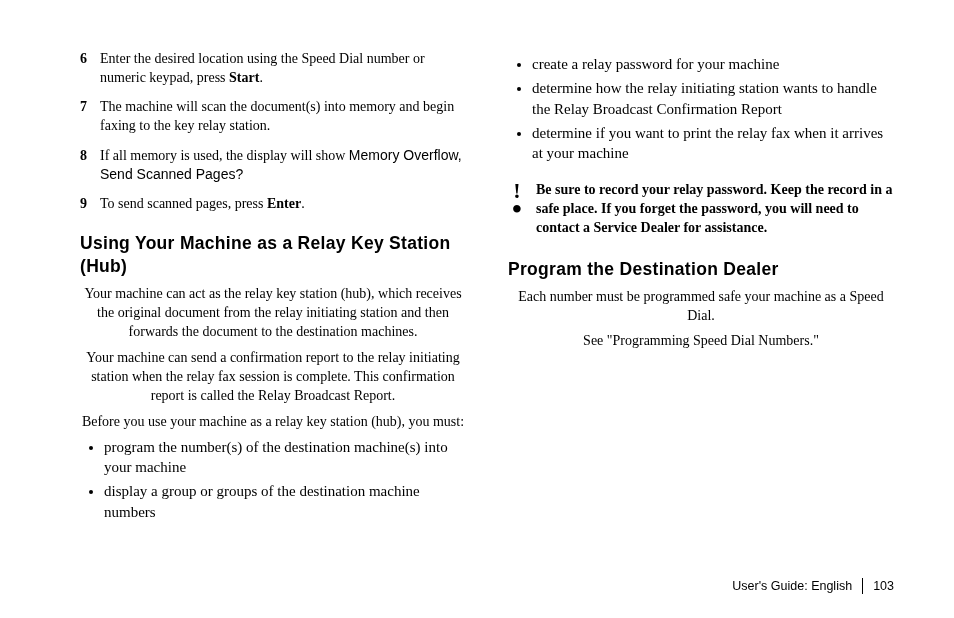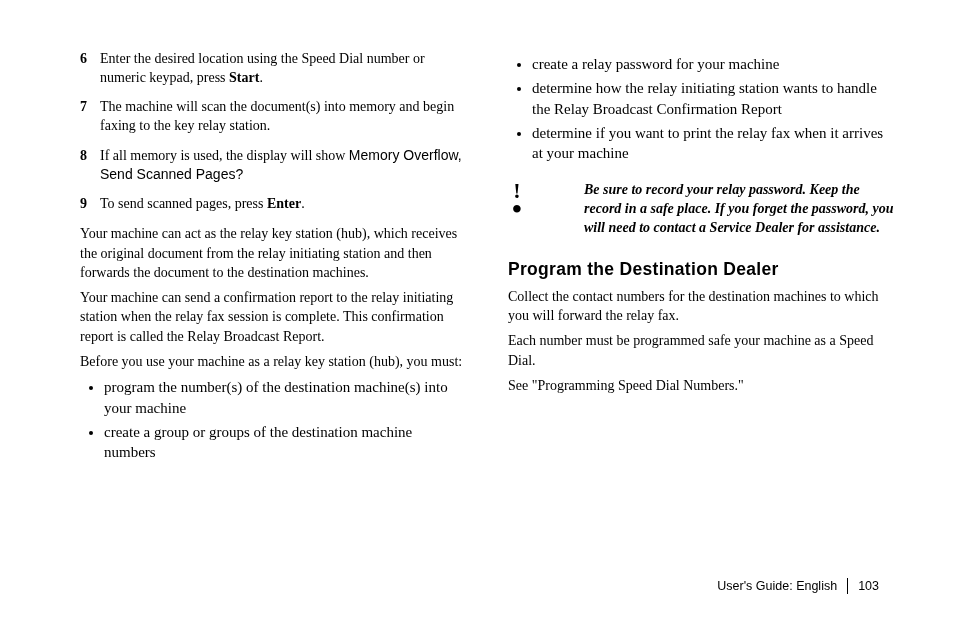--- a/index.html
+++ b/index.html
@@ -54,20 +54,21 @@
     font-weight: 700;
     font-size: 17.5px;
     line-height: 1.3;
     margin: 18px 0 6px 0;
     letter-spacing: 0.3px;
   }
   p.bodytext {
     font-size: 14px;
     line-height: 1.38;
     margin: 6px 0;
+    text-align: center;
   }
   ul.bul {
     margin: 4px 0;
     padding: 0 0 0 24px;
     list-style: disc;
   }
   ul.bul > li {
     font-size: 15px;
     line-height: 1.35;
     margin: 4px 0;
@@ -87,29 +88,27 @@
     line-height: 0.9;
     text-align: center;
   }
   .note-dot {
     display: block;
     font-size: 28px;
     line-height: 0.4;
     margin-top: 2px;
   }
   .note-text {
-    font-style: italic;
     font-weight: bold;
     flex: 1 1 auto;
-    margin-left: 48px;
   }
   .footer {
     position: absolute;
     bottom: 24px;
-    right: 75px;
+    right: 60px;
     display: flex;
     align-items: center;
     font-family: "Helvetica Neue", Arial, sans-serif;
     font-size: 12.5px;
   }
   .footer .divider {
     display: inline-block;
     width: 1px;
     height: 16px;
     background: #000;
@@ -139,47 +138,47 @@
           <li>
             <span class="numlist-num">8</span>
             <span class="numlist-text">If all memory is used, the display will show <span class="ui-term">Memory Overflow, Send Scanned Pages?</span></span>
           </li>
           <li>
             <span class="numlist-num">9</span>
             <span class="numlist-text">To send scanned pages, press <strong>Enter</strong>.</span>
           </li>
         </ol>
 
+      <h2 class="sec">Using Your Machine as a Relay Key Station (Hub)</h2>
 
       <p class="bodytext">Your machine can act as the relay key station (hub), which receives the original document from the relay initiating station and then forwards the document to the destination machines.</p>
       <p class="bodytext">Your machine can send a confirmation report to the relay initiating station when the relay fax session is complete. This confirmation report is called the Relay Broadcast Report.</p>
       <p class="bodytext">Before you use your machine as a relay key station (hub), you must:</p>
 
       <ul class="bul">
         <li>program the number(s) of the destination machine(s) into your machine</li>
-        <li>create a group or groups of the destination machine numbers</li>
+        <li>display a group or groups of the destination machine numbers</li>
       </ul>
     </div>
 
     <div class="col">
       <ul class="bul" style="margin-top:0">
         <li>create a relay password for your machine</li>
         <li>determine how the relay initiating station wants to handle the Relay Broadcast Confirmation Report</li>
         <li>determine if you want to print the relay fax when it arrives at your machine</li>
       </ul>
 
       <div class="note">
         <div class="note-icon">
           !<span class="note-dot">•</span>
         </div>
         <div class="note-text">Be sure to record your relay password.  Keep the record in a safe place.  If you forget the password, you will need to contact a Service Dealer for assistance.</div>
       </div>
 
       <h2 class="sec">Program the Destination Dealer</h2>
-      <p class="bodytext">Collect the contact numbers for the destination machines to which you will forward the relay fax.</p>
       <p class="bodytext">Each number must be programmed safe your machine as a Speed Dial.</p>
       <p class="bodytext">See "Programming Speed Dial Numbers."</p>
 
     </div>
   </div>
 
   <div class="footer">
     <span>User's Guide:  English</span>
     <span class="divider"></span>
     <span class="pageno">103</span>

